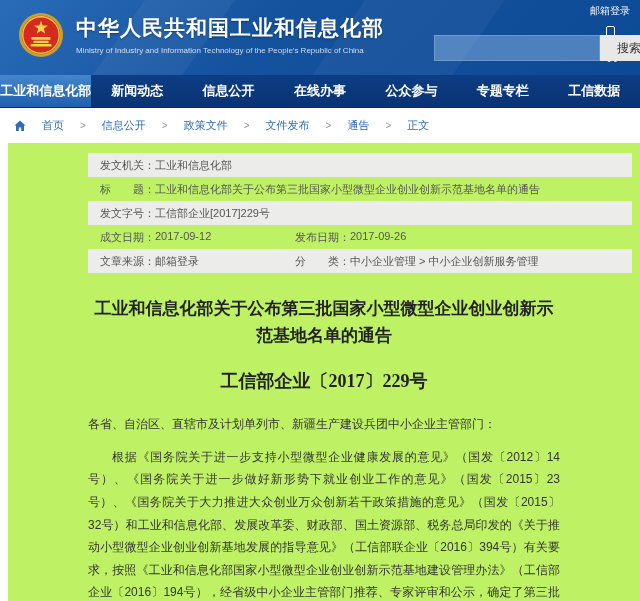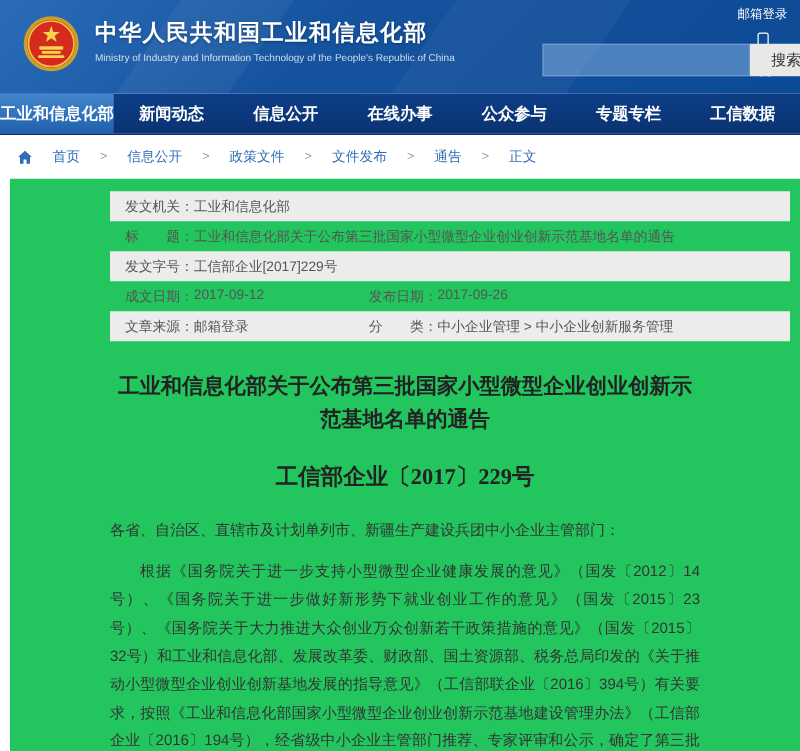--- a/index.html
+++ b/index.html
@@ -13,21 +13,21 @@
   }
   .header::before, .header::after {
     content: ""; position: absolute; top: -30px; height: 160px; width: 90px;
     background: rgba(255,255,255,0.05); transform: skewX(-35deg);
   }
   .header::before { left: 110px; }
   .header::after { left: 330px; width: 140px; background: rgba(255,255,255,0.04); }
   .brand { position: absolute; left: 18px; top: 12px; display: flex; align-items: flex-start; }
   .emblem { width: 46px; height: 46px; margin-right: 12px; flex: 0 0 auto; }
   .brand-text { padding-top: 2px; }
-  .site-title { color: #ffffff; font-size: 18px; font-weight: bold; letter-spacing: 1px;
+  .site-title { color: #ffffff; font-size: 21px; font-weight: bold; letter-spacing: 1px;
     text-shadow: 0 1px 2px rgba(0,0,0,0.35); white-space: nowrap; }
   .site-subtitle { color: rgba(255,255,255,0.78); font-size: 8px; margin-top: 4px; white-space: nowrap; }
   .topbar-right { position: absolute; right: 10px; top: 4px; display: flex; align-items: center; gap: 8px; flex-direction: column; }
   .email-login { color: #ffffff; font-size: 10px; cursor: pointer; }
   .phone-icon { width: 9px; height: 14px; border: 1px solid #fff; border-radius: 2px; position: relative; }
   .phone-icon::after { content:""; position:absolute; bottom:1px; left:50%; transform:translateX(-50%);
     width:3px; height:1px; background:#fff; }
   .share-icon { width: 14px; height: 14px; color:#fff; font-size: 11px; line-height: 14px; overflow: hidden; }
   .search-area { position: absolute; right: -18px; top: 35px; display: flex; height: 26px; }
   .search-input { width: 166px; height: 26px; border: none; outline: none;
@@ -43,21 +43,21 @@
   .nav-item.active { background: linear-gradient(180deg, #4486cc 0%, #1f60ad 100%); }
 
   
   .breadcrumb { height: 35px; background: #ffffff; display: flex; align-items: center;
     padding-left: 14px; font-size: 11px; gap: 10px; }
   .crumb-home { color: #2f6db8; margin-right: 6px; display: inline-flex; }
   .crumb-link { color: #2f6db8; cursor: pointer; text-decoration: none; }
   .crumb-sep { color: #999; margin: 0 6px; font-size: 10px; }
 
   
-  .panel { background: #22c55e; margin-left: 8px; height: 458px; padding-top: 10px; overflow: hidden; }
+  .panel { background: #bef264; margin-left: 8px; height: 458px; padding-top: 10px; overflow: hidden; }
 
   .meta-table { margin: 0 8px 0 80px; font-size: 11px; color: #555; }
   .meta-row { display: flex; align-items: center; height: 24px; padding: 0 12px; }
   .meta-row.shaded { background: #ececea; }
   .meta-cell { display: flex; white-space: nowrap; overflow: hidden; }
   .meta-cell.col-a { width: 195px; flex: 0 0 auto; }
   .meta-cell.col-b { flex: 1; }
   .meta-label { color: #555; }
   .meta-value { color: #555; }
 

